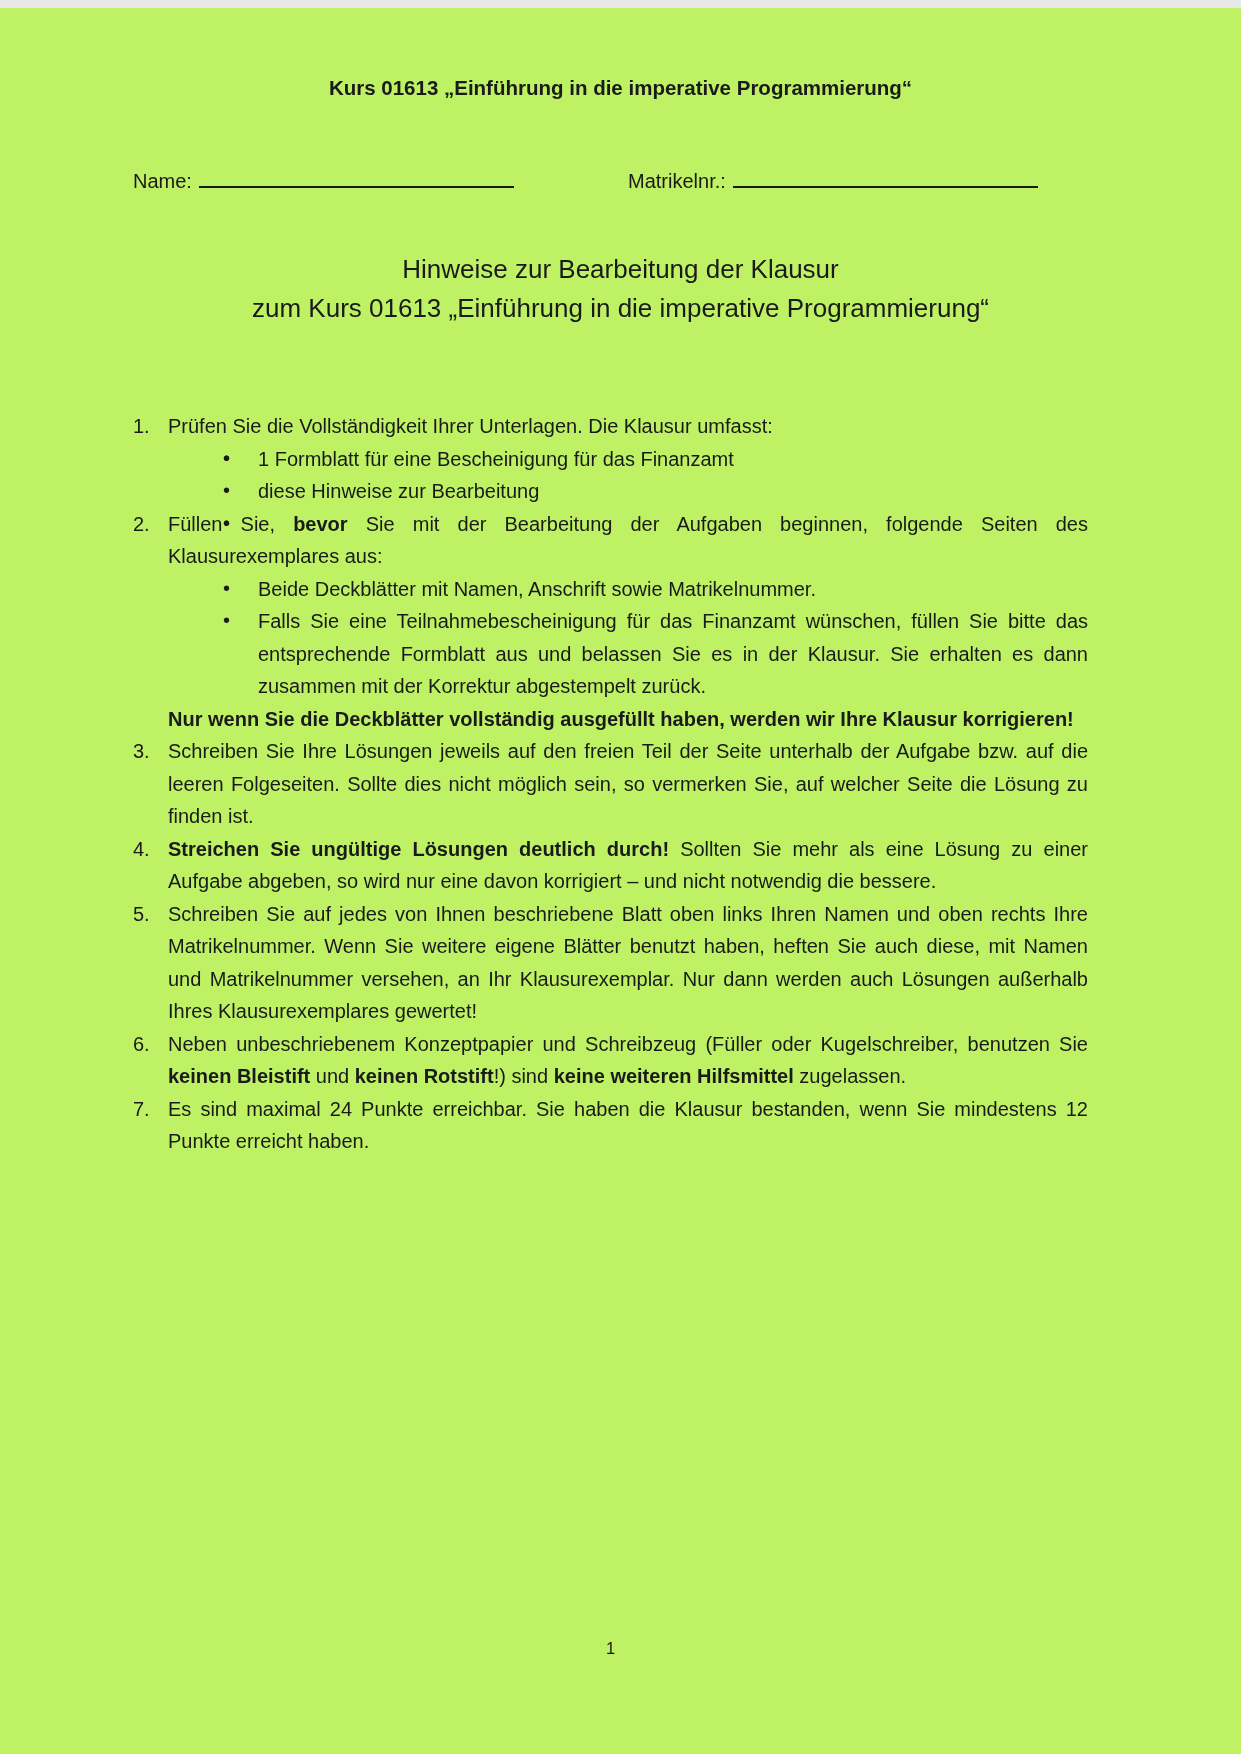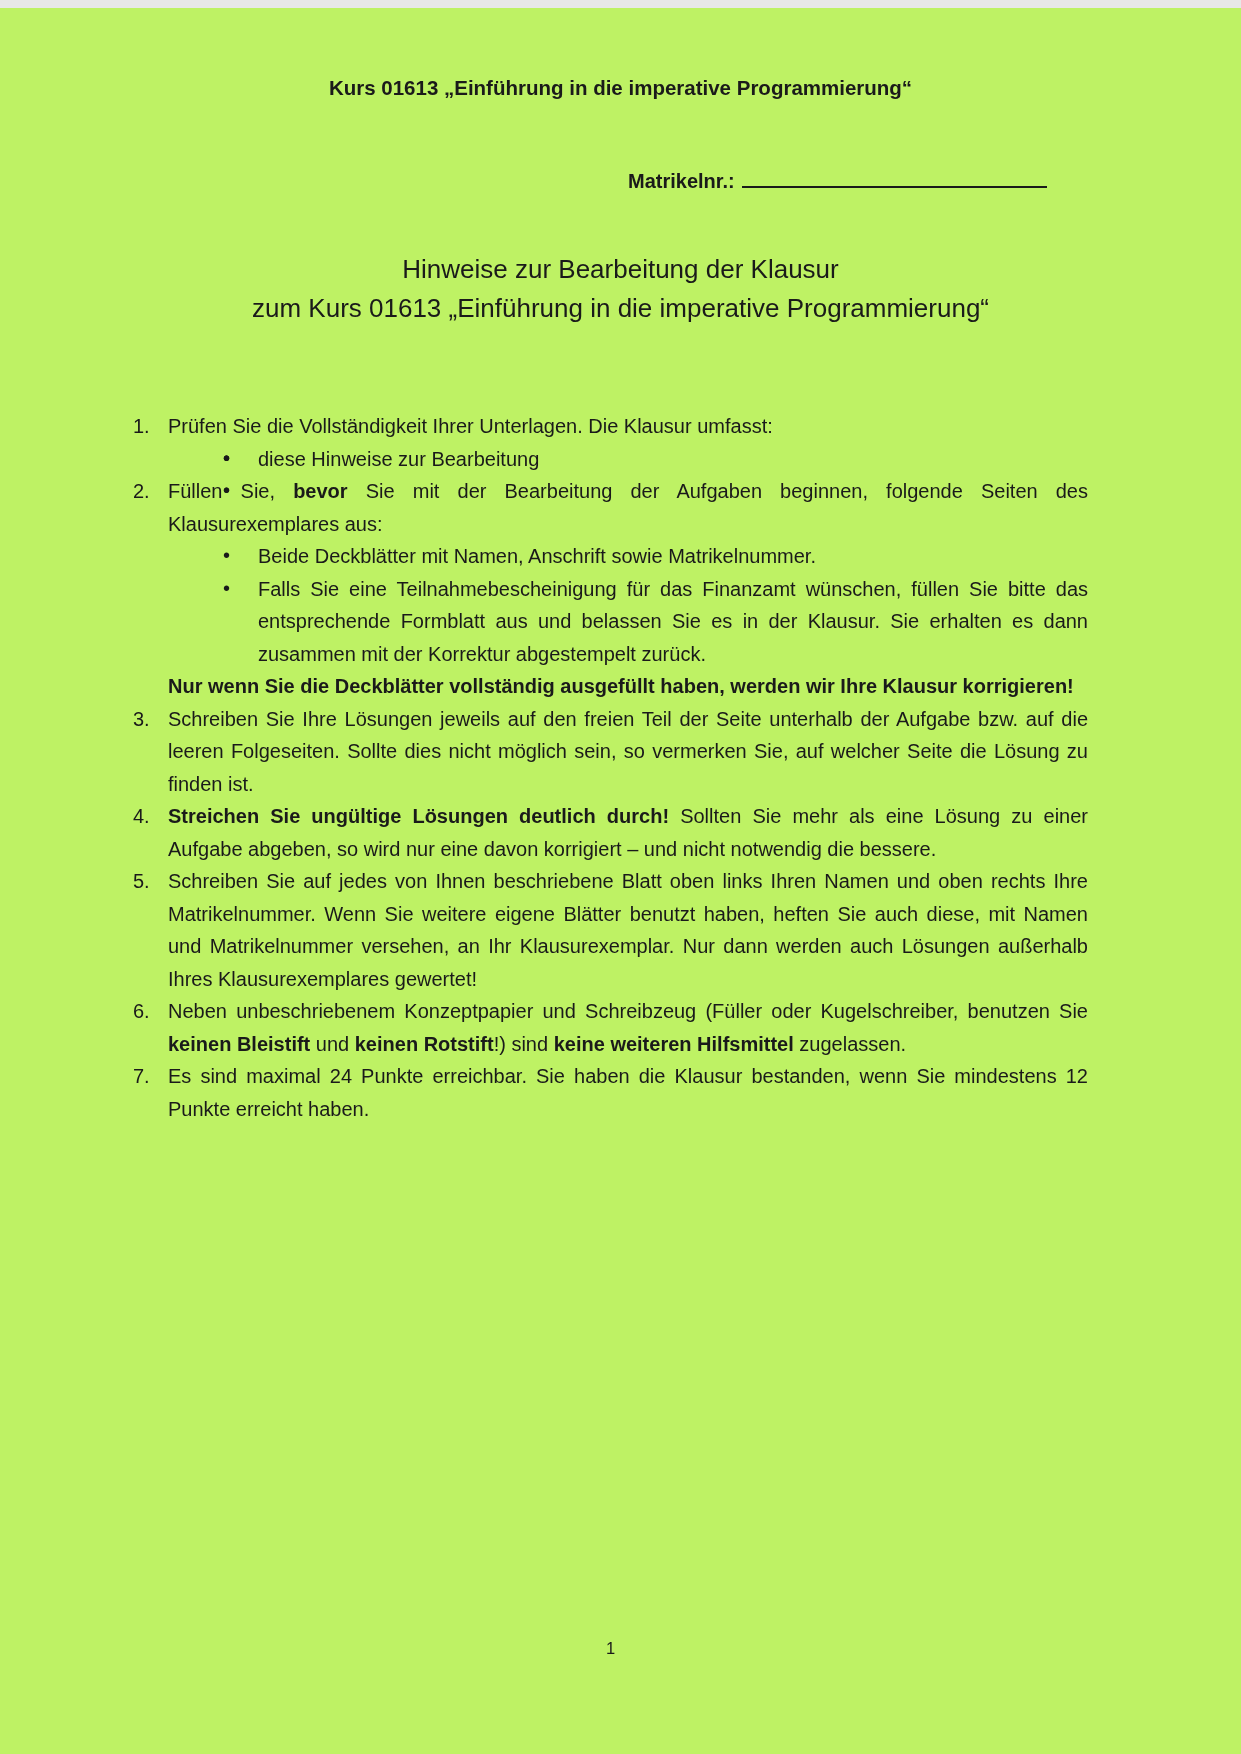--- a/index.html
+++ b/index.html
@@ -12,21 +12,21 @@
     font-family:"Liberation Sans", sans-serif;
     overflow:hidden;
   }
   .doc-header {
     position:absolute; top:66px; left:0; width:100%;
     text-align:center; font-size:20.5px; font-weight:bold;
     line-height:28px;
   }
   .field-group { position:absolute; top:154px; font-size:20px; line-height:30px; white-space:nowrap; }
   .field-name { left:133px; }
-  .field-matrikel { left:628px;font-weight:bold; }
+  .field-matrikel { left:628px; }
   .blank-line {
     display:inline-block; vertical-align:baseline;
     border-bottom:2px solid #1a1a1a; height:24px;
     margin-left:7px;
   }
   .blank-line.name { width:315px; }
   .blank-line.matrikel { width:305px; }
   .doc-title {
     position:absolute; top:242px; left:0; width:100%;
     text-align:center; font-size:26px; font-weight:400;
@@ -47,40 +47,44 @@
     text-align:center; font-size:16.5px; line-height:24px;
   }
 </style>
 </head>
 <body>
 
 <div class="page">
 
   <div class="doc-header">Kurs 01613 „Einführung in die imperative Programmierung“</div>
 
+  <div class="field-group field-name">
+    <span>Name:</span><span class="blank-line name"></span>
+  </div>
 
   <div class="field-group field-matrikel">
     <span>Matrikelnr.:</span><span class="blank-line matrikel"></span>
   </div>
 
   <div class="doc-title">
     <div>Hinweise zur Bearbeitung der Klausur</div>
     <div>zum Kurs 01613 „Einführung in die imperative Programmierung“</div>
   </div>
 
   <div class="instruction-list">
       <div class="num-item">
         <span class="marker">1.</span>
         <div class="item-body"><span>Prüfen Sie die Vollständigkeit Ihrer Unterlagen. Die Klausur umfasst:</span></div>
       </div>
       <div class="bullet-item">
         <span class="dot">•</span>
       </div>
       <div class="bullet-item">
         <span class="dot">•</span>
+        <div class="bullet-body"><span>1 Formblatt für eine Bescheinigung für das Finanzamt</span></div>
       </div>
       <div class="bullet-item">
         <span class="dot">•</span>
         <div class="bullet-body"><span>diese Hinweise zur Bearbeitung</span></div>
       </div>
       <div class="bullet-item">
         <span class="dot">•</span>
       </div>
       <div class="bullet-item">
         <span class="dot">•</span>

